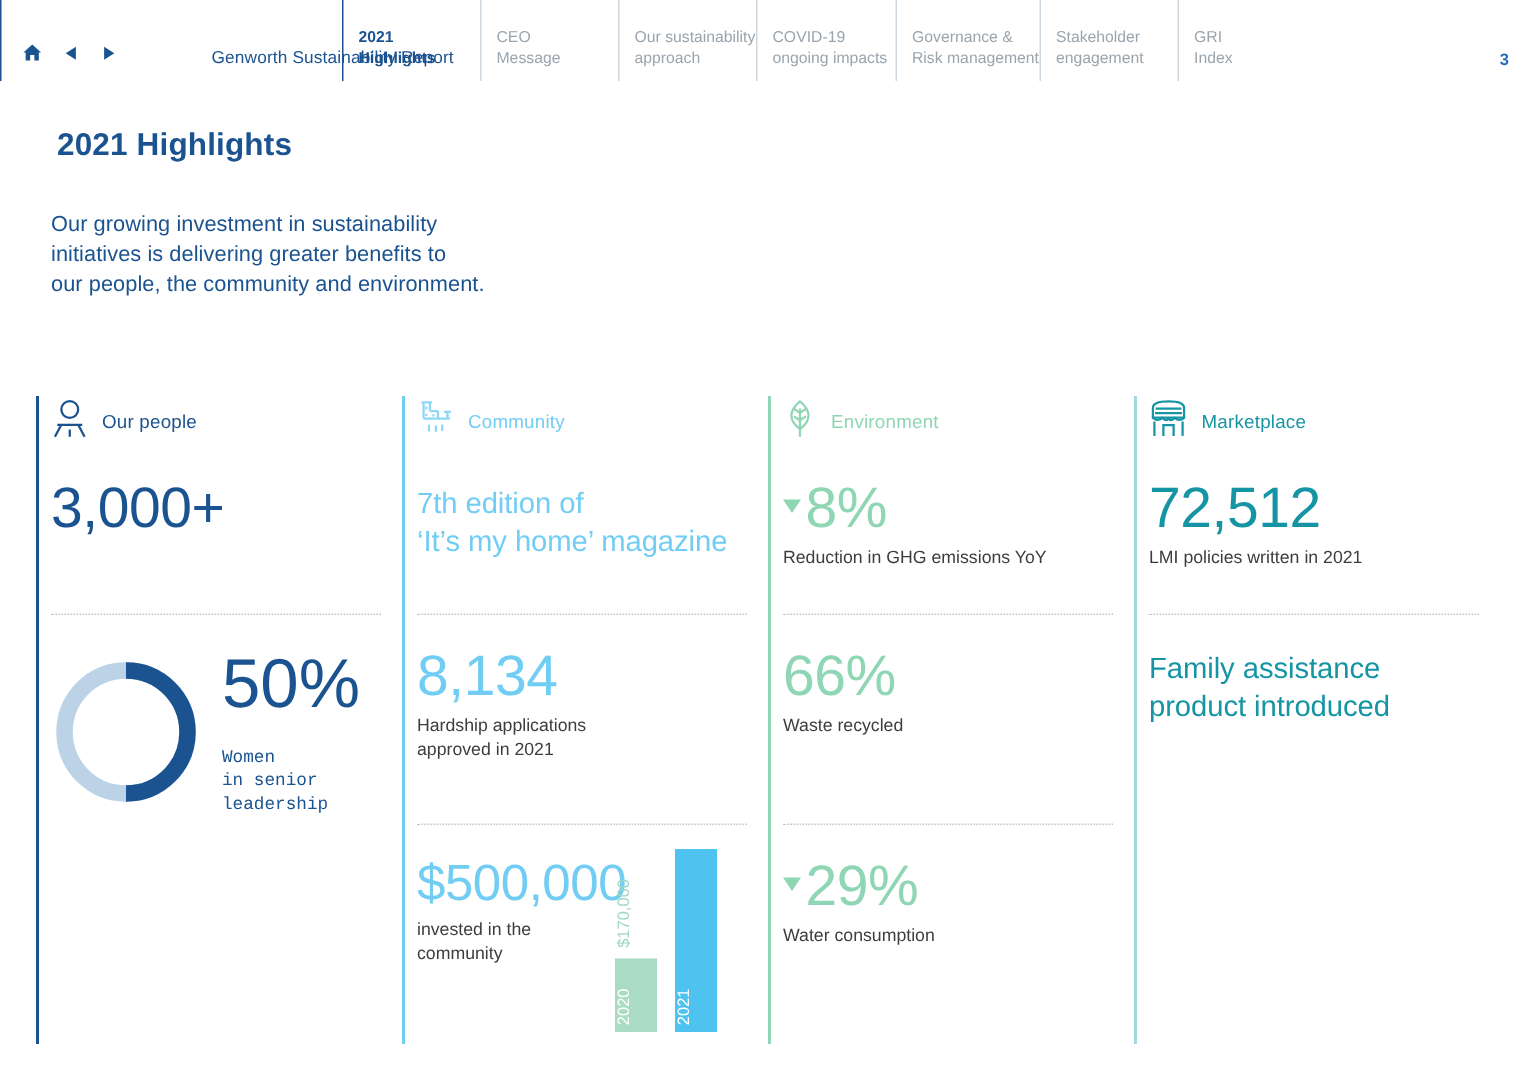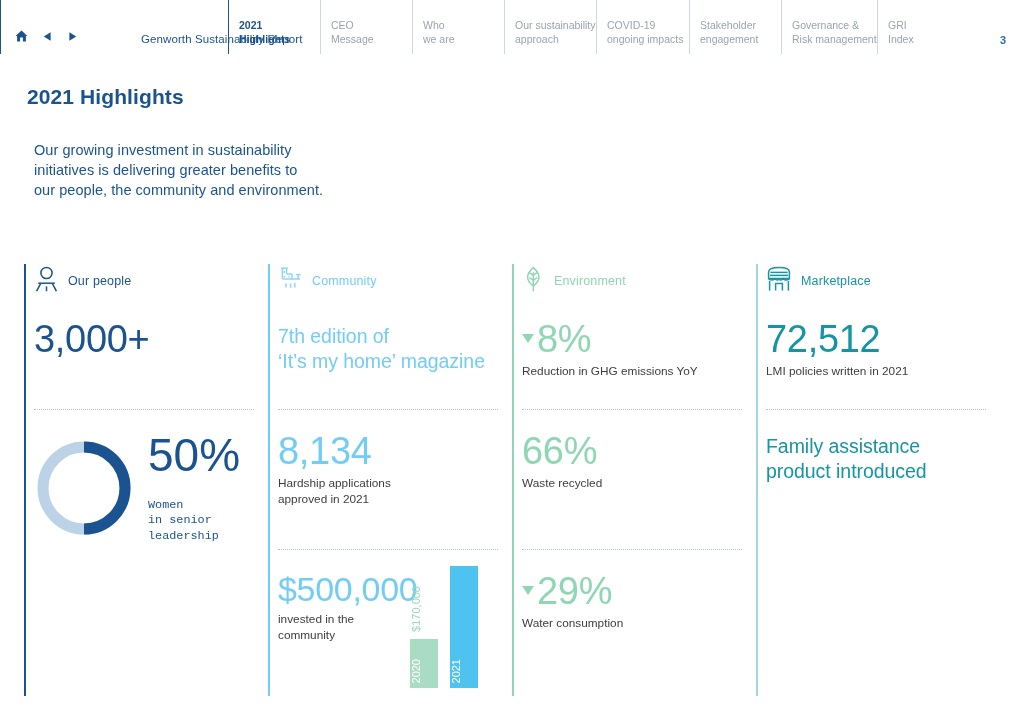--- a/index.html
+++ b/index.html
@@ -68,21 +68,21 @@
     font-weight: bold;
     margin-left: auto;
     padding-right: 18px;
     padding-bottom: 8px;
     align-self: flex-end;
   }
 
   
   .page-title {
     position: absolute;
-    left: 27px; top: 85px;
+    left: 38px; top: 85px;
     font-size: 21px;
     font-weight: bold;
     color: #1b5390;
     letter-spacing: .1px;
   }
   .intro {
     position: absolute;
     left: 34px; top: 140px;
     font-size: 14.5px;
     line-height: 1.39;
@@ -225,52 +225,46 @@
     </div>
   </div>
 
   <div class="nav-cell" style="width:92px">
     <div class="nav-label">
       <div>CEO</div>
       <div>Message</div>
     </div>
   </div>
 
-  <div class="nav-cell" style="width:92px">
-    <div class="nav-label">
-      <div>Who</div>
-      <div>we are</div>
-    </div>
-  </div>
 
   <div class="nav-cell" style="width:92px">
     <div class="nav-label">
       <div>Our sustainability</div>
       <div>approach</div>
     </div>
   </div>
 
   <div class="nav-cell" style="width:93px">
     <div class="nav-label">
       <div>COVID-19</div>
       <div>ongoing impacts</div>
     </div>
   </div>
 
+  <div class="nav-cell" style="width:96px">
+    <div class="nav-label">
+      <div>Governance &amp;</div>
+      <div>Risk management</div>
+    </div>
+  </div>
+
   <div class="nav-cell" style="width:92px">
     <div class="nav-label">
       <div>Stakeholder</div>
       <div>engagement</div>
-    </div>
-  </div>
-
-  <div class="nav-cell" style="width:96px">
-    <div class="nav-label">
-      <div>Governance &amp;</div>
-      <div>Risk management</div>
     </div>
   </div>
 
   <div class="nav-cell" style="width:54px">
     <div class="nav-label">
       <div>GRI</div>
       <div>Index</div>
     </div>
   </div>
 

